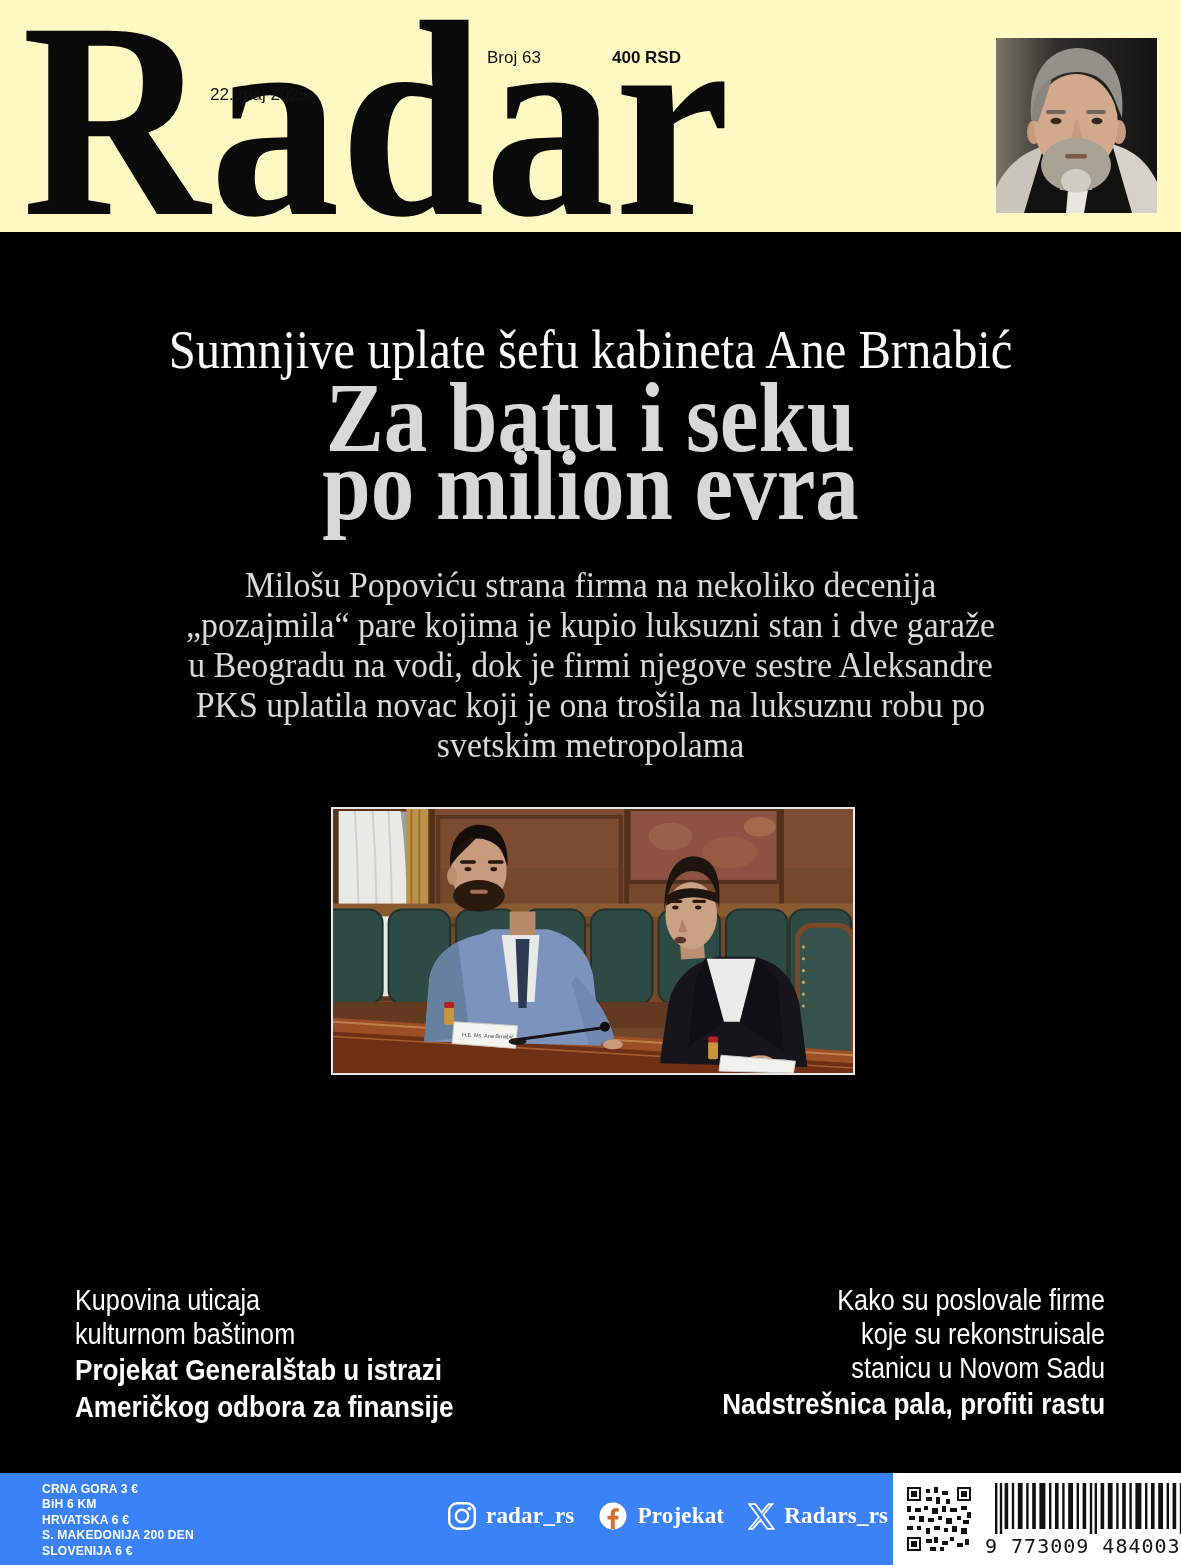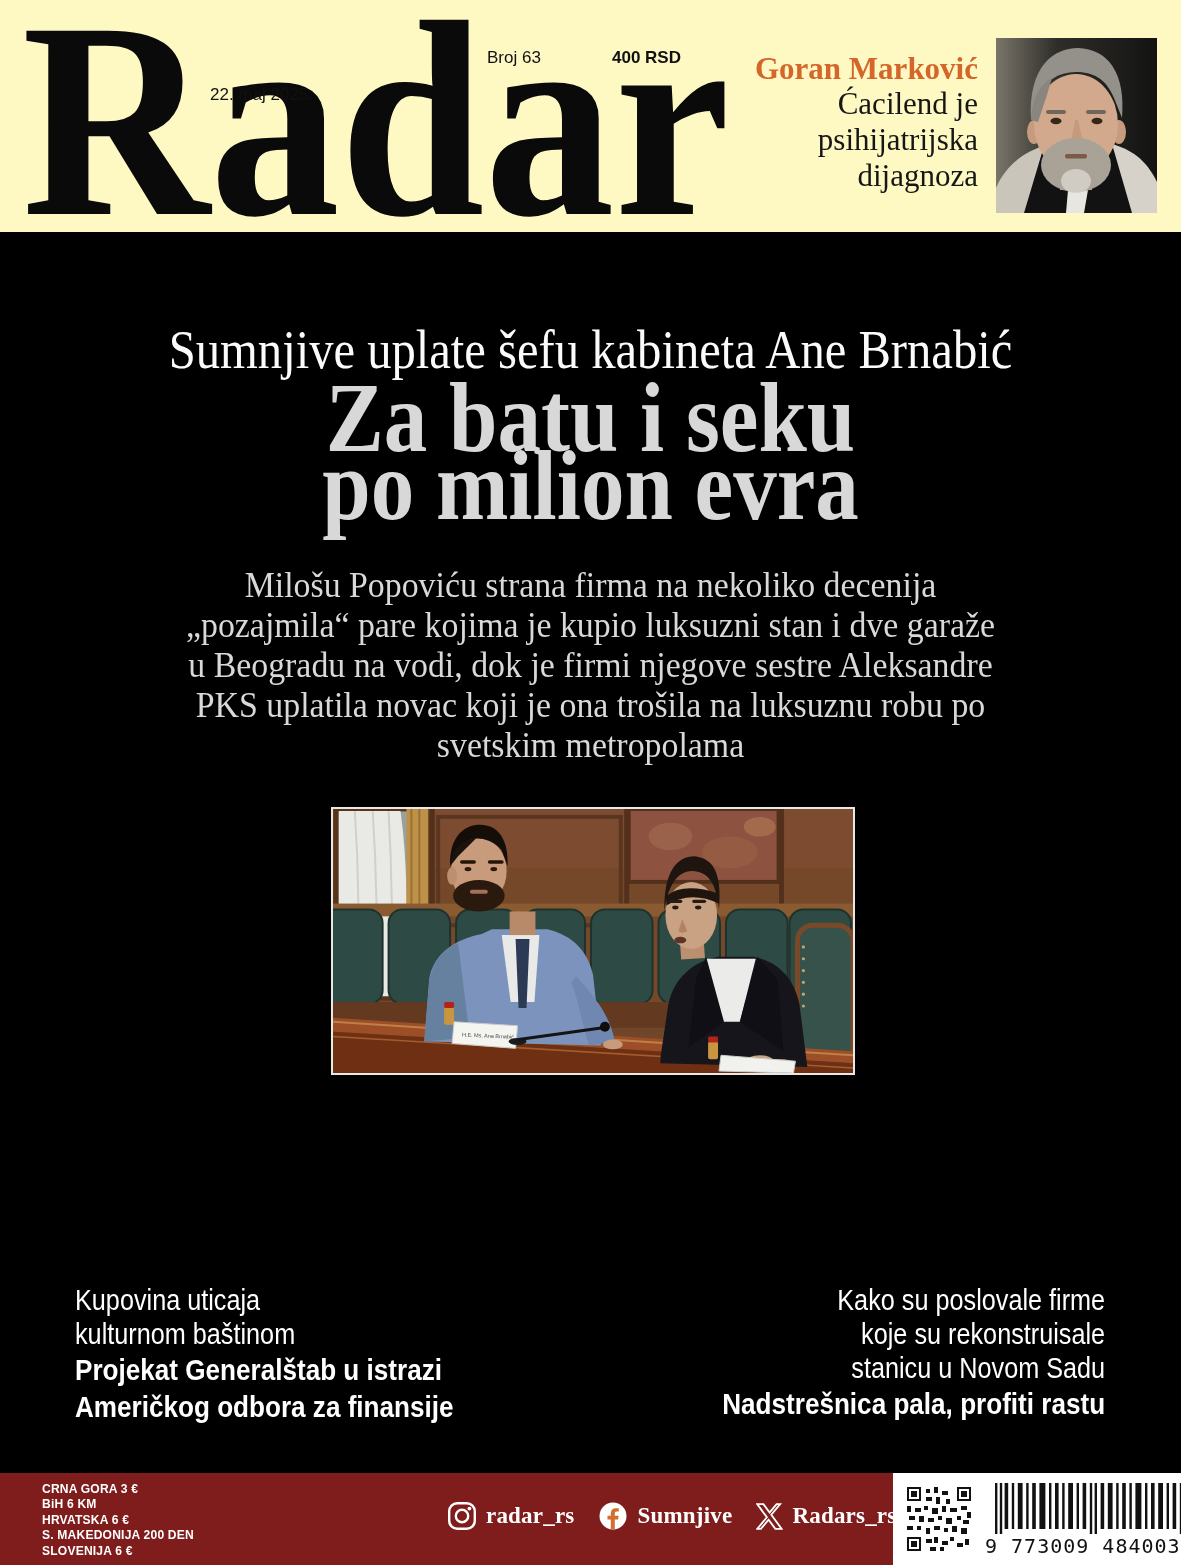--- a/index.html
+++ b/index.html
@@ -37,21 +37,21 @@
                border:2px solid #e8e8e8;background:#6f462a;}
   .cover-photo svg{display:block;width:100%;height:100%;}
 
   .teaser{position:absolute;top:1283px;color:#fff;white-space:nowrap;}
   .teaser-left{left:75px;text-align:left;transform:scaleX(.87);transform-origin:left top;}
   .teaser-right{right:76px;text-align:right;transform:scaleX(.87);transform-origin:right top;}
   .teaser .r{font-size:29px;line-height:34px;font-weight:400;}
   .teaser .b{font-size:30px;line-height:37px;font-weight:700;}
 
   
-  .footer{position:absolute;left:0;top:1473px;width:1181px;height:92px;background:#7f1d1d;}
+  .footer{position:absolute;left:0;top:1473px;width:1181px;height:92px;background:#3b82f6;}
   .prices{position:absolute;left:42px;top:8px;color:#fff;font-weight:700;font-size:13px;
           line-height:15.4px;transform:scaleX(.93);transform-origin:left top;white-space:nowrap;
           letter-spacing:.2px;}
   .social{position:absolute;left:447px;top:28px;display:flex;align-items:center;gap:24px;font-family:Liberation Serif, serif;}
   .social-item{display:flex;align-items:center;gap:9px;color:#fff;}
   .social-item .handle{font-size:23px;font-weight:700;letter-spacing:.2px;}
   .barcode-panel{position:absolute;left:875px;top:0;width:314px;height:92px;background:#ffffff;margin-left:18px;}
   .qr{position:absolute;left:12px;top:12px;width:68px;height:68px;}
   .ean{position:absolute;left:90px;top:10px;width:216px;}
   .ean-number{font-family:"DejaVu Sans Mono",monospace;font-size:20px;color:#111;
@@ -63,26 +63,20 @@
 <div class="page">
 
   <header class="masthead-band">
     <svg class="masthead-svg" width="715" height="200" viewBox="0 0 715 200" aria-hidden="true">
       <text x="0" y="196" font-size="280" textLength="708" lengthAdjust="spacingAndGlyphs">Radar</text>
     </svg>
     <span class="mh-meta mh-date">22. maj 2025.</span>
     <span class="mh-meta mh-issue">Broj 63</span>
     <span class="mh-meta mh-price">400 RSD</span>
 
-    <div class="author-teaser">
-      <div class="author-name">Goran Marković</div>
-      <div class="author-line">Ćacilend je</div>
-      <div class="author-line">psihijatrijska</div>
-      <div class="author-line">dijagnoza</div>
-    </div>
 
     <svg class="author-portrait" viewBox="0 0 161 175" aria-hidden="true">
       <defs>
         <linearGradient id="pbg" x1="0" y1="0" x2="1" y2="0">
           <stop offset="0" stop-color="#7a756a"></stop>
             <stop offset=".38" stop-color="#2e2d29"></stop>
           <stop offset="1" stop-color="#131312"></stop>
         </linearGradient>
       </defs>
       <rect width="161" height="175" fill="url(#pbg)"></rect>
@@ -260,21 +254,21 @@
           <circle cx="15" cy="15" r="6.2" fill="none" stroke="#fff" stroke-width="2.4"></circle>
           <circle cx="22.4" cy="7.6" r="1.9" fill="#fff"></circle>
         </svg>
         <span class="handle">radar_rs</span>
       </div>
       <div class="social-item">
         <svg width="30" height="30" viewBox="0 0 30 30">
           <circle cx="15" cy="15" r="13.5" fill="#fff"></circle>
           <path d="M16.8,28 v-9.6 h3.3 l.5-3.6 h-3.8 v-2.3 c0-1.1.4-1.9 2-1.9 h2 V7.4 c-.4-.05-1.6-.15-3-.15 -3,0-5,1.8-5,5.1 v2.5 h-3.3 v3.6 h3.3 V28 Z" fill="#d26e2e"></path>
         </svg>
-        <span class="handle">Sumnjive</span>
+        <span class="handle">Projekat</span>
       </div>
       <div class="social-item">
         <svg width="27" height="27" viewBox="0 0 24 24">
           <path d="M1,1 h5.6 l5.5,7.4 L18.3,1 h3.2 l-7.9,9.4 L22.8,23 h-5.6 l-6-8.1 L4.3,23 H1.1 l8.6-10.3 Z" fill="none" stroke="#fff" stroke-width="1.6"></path>
         </svg>
         <span class="handle">Radars_rs</span>
       </div>
     </div>
 
     <div class="barcode-panel">

